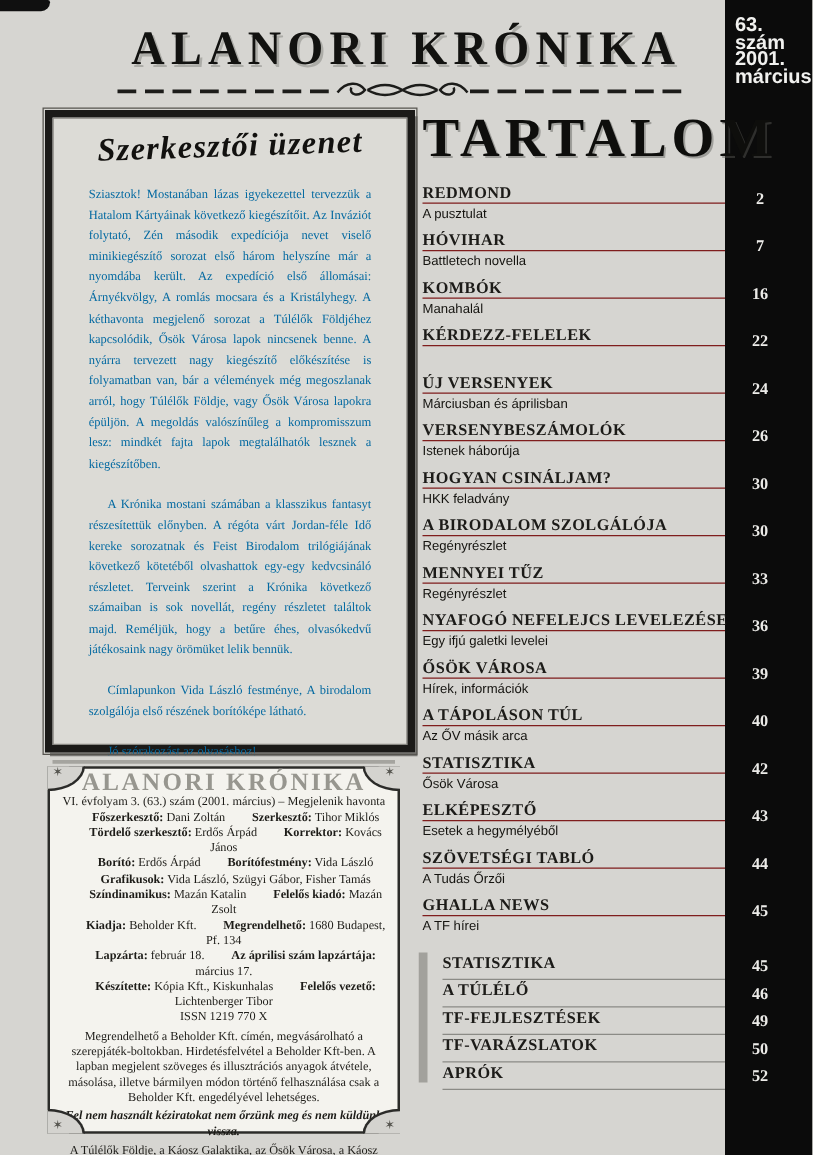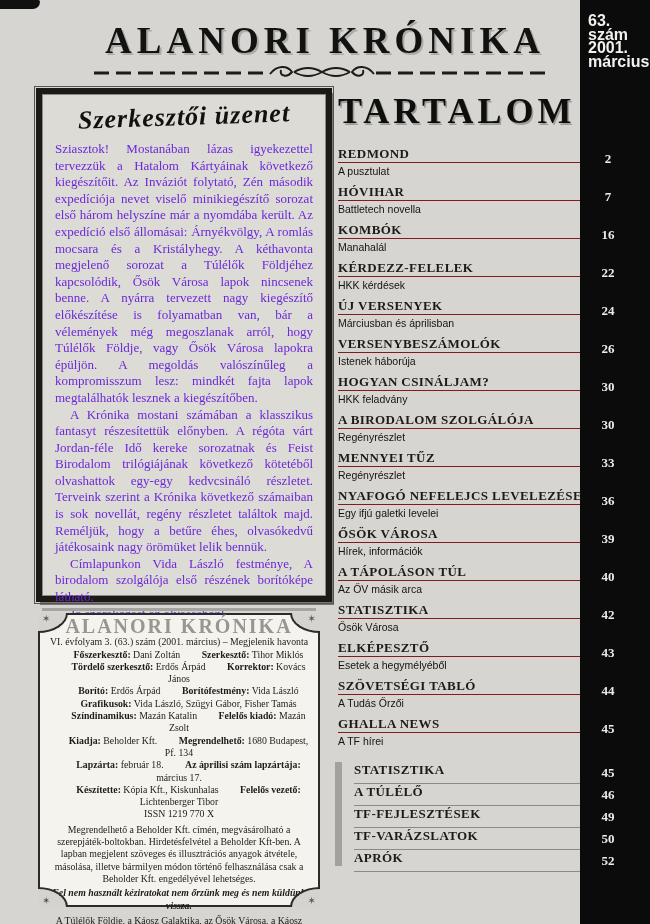--- a/index.html
+++ b/index.html
@@ -29,21 +29,21 @@
     position:absolute;left:36px;top:88px;width:296px;height:514px;box-sizing:border-box;
     background:#dcdbd6;border:6px solid #1b1a18;outline:1px solid #56544f;outline-offset:1px;
     box-shadow:3px 4px 0 -1px rgba(25,25,23,.5), inset 0 0 0 1px #8a8984;
     padding:6px 13px 4px 13px;
   }
   .ed-title{
     text-align:center;font-size:26px;font-weight:bold;font-style:italic;
     letter-spacing:1px;margin:2px 0 9px 0;transform:rotate(-2deg);color:#12110f;
   }
   .ed-paras p{
-    margin:0;font-size:13px;line-height:16.6px;text-align:justify;color:#6d28d9;
+    margin:16px;font-size:10px;line-height:16.6px;text-align:justify;color:#0369a1;
   }
   .ed-paras p + p{text-indent:15px;}
   .signature-svg{display:block;margin:0 6px 0 auto;}
   
   .imprint-rule{position:absolute;left:42px;top:608px;width:274px;height:3px;background:#a5a49f;}
   .imprint{
     position:absolute;left:38px;top:613px;width:282px;height:294px;box-sizing:border-box;
     background:#f4f3ee;border:2px solid #2b2b29;
     text-align:center;font-size:9.8px;line-height:12.3px;color:#1d1c18;
     padding:5px 8px;
@@ -59,21 +59,21 @@
   .cut-tl{top:-2px;left:-2px;border-right:2px solid #2b2b29;border-bottom:2px solid #2b2b29;border-bottom-right-radius:30px 20px;}
   .cut-tr{top:-2px;right:-2px;border-left:2px solid #2b2b29;border-bottom:2px solid #2b2b29;border-bottom-left-radius:30px 20px;}
   .cut-bl{bottom:-2px;left:-2px;border-right:2px solid #2b2b29;border-top:2px solid #2b2b29;border-top-right-radius:30px 20px;}
   .cut-br{bottom:-2px;right:-2px;border-left:2px solid #2b2b29;border-top:2px solid #2b2b29;border-top-left-radius:30px 20px;}
   .cut .orn{position:absolute;font-size:10px;color:#56554f;}
   .cut-tl .orn{top:0;left:4px;} .cut-tr .orn{top:0;right:4px;}
   .cut-bl .orn{bottom:0;left:4px;} .cut-br .orn{bottom:0;right:4px;}
   
   .contents{position:absolute;left:338px;top:84px;width:312px;}
   .toc-title{
-    font-size:36px;line-height:46px;font-weight:bold;letter-spacing:4px;color:#0e0e0c;
+    font-size:44px;line-height:46px;font-weight:bold;letter-spacing:4px;color:#0e0e0c;
     margin:4px 0 12px 0;text-shadow:1.5px 1.5px 0 rgba(90,90,86,.45);white-space:nowrap;
   }
   .entry{display:flex;height:38px;}
   .e-left{flex:1 1 auto;min-width:0;}
   .e-title{
     font-size:13px;font-weight:bold;letter-spacing:.4px;color:#1c1b18;
     line-height:15px;padding-bottom:1px;border-bottom:1px solid #7f1d1d;white-space:nowrap;
   }
   .e-sub{font-family:"Liberation Sans",sans-serif;font-size:10.5px;line-height:13px;padding-top:2px;color:#14130f;}
   .e-num{
@@ -189,21 +189,20 @@
     <div class="e-left">
       <div class="e-title">KOMBÓK</div>
       <div class="e-sub">Manahalál</div>
     </div>
     <div class="e-num">16</div>
   </div>
 
   <div class="entry">
     <div class="e-left">
       <div class="e-title">KÉRDEZZ-FELELEK</div>
-      <div class="e-sub">HKK kérdések</div>
     </div>
     <div class="e-num">22</div>
   </div>
 
   <div class="entry">
     <div class="e-left">
       <div class="e-title">ÚJ VERSENYEK</div>
       <div class="e-sub">Márciusban és áprilisban</div>
     </div>
     <div class="e-num">24</div>

